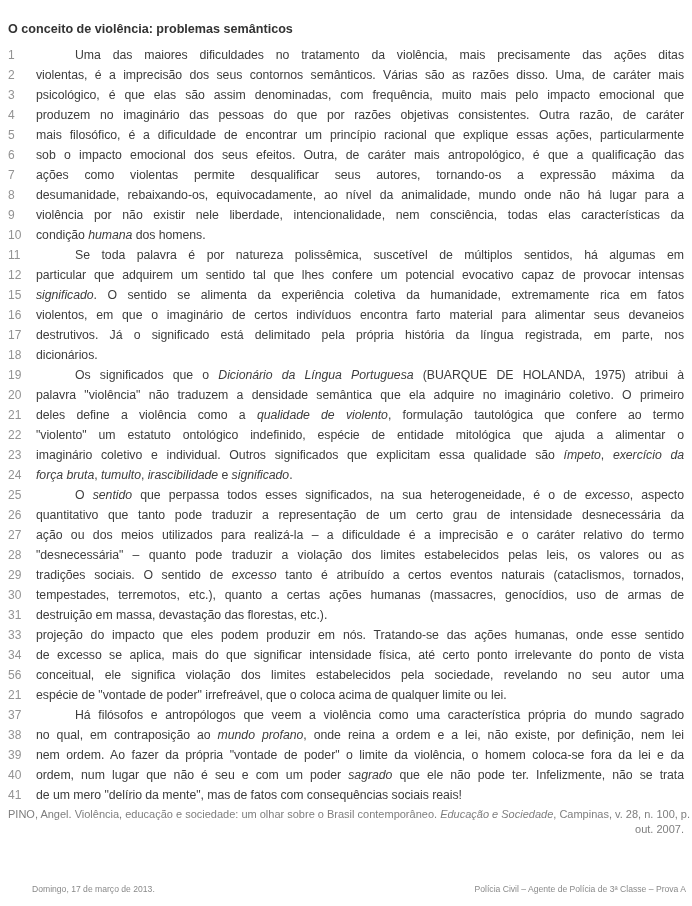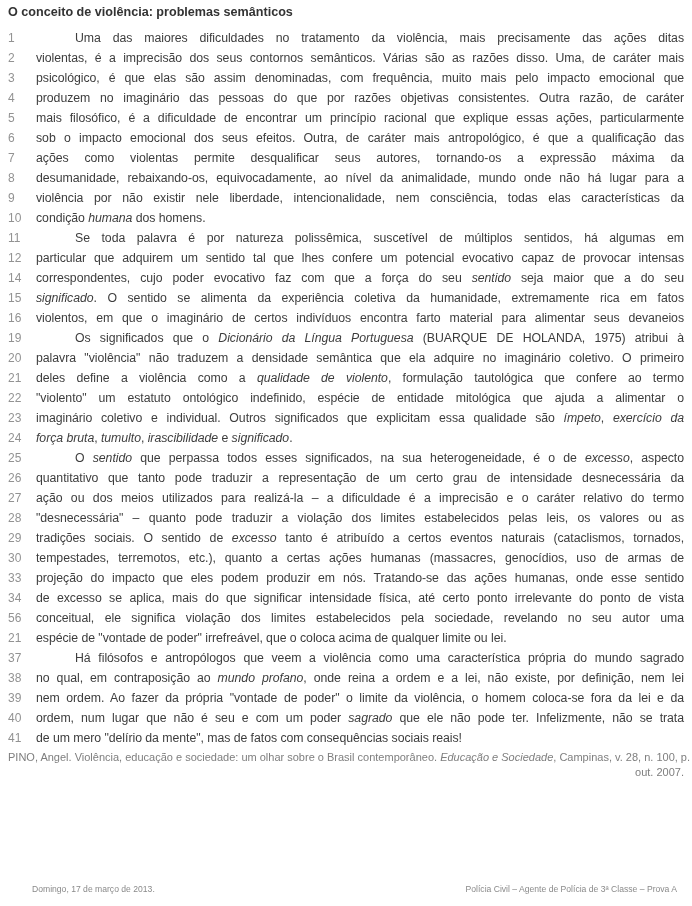--- a/index.html
+++ b/index.html
@@ -4,21 +4,21 @@
 <style>
   html, body { margin: 0; padding: 0; background: #ffffff; }
   .page {
     position: relative;
     width: 692px;
     height: 906px;
     background: #ffffff;
     font-family: "Liberation Sans", sans-serif;
     color: #3d3d3d;
     box-sizing: border-box;
-    padding: 5px 8px 0 8px;
+    padding: 22px 8px 0 8px;
     overflow: hidden;
   }
   .title {
     font-size: 12.6px;
     font-weight: bold;
     color: #333333;
     margin: 0 0 8px 0;
     line-height: 15px;
   }
   .lines { }
@@ -48,21 +48,21 @@
     margin-top: 2px;
     text-align: right;
     font-size: 11px;
     color: #7e7e7e;
     line-height: 15px;
   }
   .cit-line1 { white-space: nowrap; }
   .footer {
     position: absolute;
     left: 32px;
-    right: 15px;
+    right: 6px;
     top: 884px;
     display: flex;
     justify-content: space-between;
     font-size: 8.6px;
     color: #8a8a8a;
   }
   i { font-style: italic; }
 </style>
 </head>
 <body>
@@ -113,31 +113,35 @@
       </div>
       <div class="line indent">
         <span class="num">11</span>
         <span class="txt">Se toda palavra é por natureza polissêmica, suscetível de múltiplos sentidos, há algumas em</span>
       </div>
       <div class="line">
         <span class="num">12</span>
         <span class="txt">particular que adquirem um sentido tal que lhes confere um potencial evocativo capaz de provocar intensas</span>
       </div>
       <div class="line">
-        <span class="num">14</span>
-        <span class="txt">correspondentes, cujo poder evocativo faz com que a força do seu <i>sentido</i> seja maior que a do seu</span>
-      </div>
-      <div class="line">
         <span class="num">15</span>
         <span class="txt"><i>significado</i>. O sentido se alimenta da experiência coletiva da humanidade, extremamente rica em fatos</span>
       </div>
       <div class="line">
         <span class="num">16</span>
         <span class="txt">violentos, em que o imaginário de certos indivíduos encontra farto material para alimentar seus devaneios</span>
       </div>
+      <div class="line">
+        <span class="num">17</span>
+        <span class="txt">destrutivos. Já o significado está delimitado pela própria história da língua registrada, em parte, nos</span>
+      </div>
+      <div class="line lastline">
+        <span class="num">18</span>
+        <span class="txt">dicionários.</span>
+      </div>
       <div class="line indent">
         <span class="num">19</span>
         <span class="txt">Os significados que o <i>Dicionário da Língua Portuguesa</i> (BUARQUE DE HOLANDA, 1975) atribui à</span>
       </div>
       <div class="line">
         <span class="num">20</span>
         <span class="txt">palavra "violência" não traduzem a densidade semântica que ela adquire no imaginário coletivo. O primeiro</span>
       </div>
       <div class="line">
         <span class="num">21</span>
@@ -171,20 +175,24 @@
         <span class="num">28</span>
         <span class="txt">"desnecessária" – quanto pode traduzir a violação dos limites estabelecidos pelas leis, os valores ou as</span>
       </div>
       <div class="line">
         <span class="num">29</span>
         <span class="txt">tradições sociais. O sentido de <i>excesso</i> tanto é atribuído a certos eventos naturais (cataclismos, tornados,</span>
       </div>
       <div class="line">
         <span class="num">30</span>
         <span class="txt">tempestades, terremotos, etc.), quanto a certas ações humanas (massacres, genocídios, uso de armas de</span>
+      </div>
+      <div class="line lastline">
+        <span class="num">31</span>
+        <span class="txt">destruição em massa, devastação das florestas, etc.).</span>
       </div>
       <div class="line">
         <span class="num">33</span>
         <span class="txt">projeção do impacto que eles podem produzir em nós. Tratando-se das ações humanas, onde esse sentido</span>
       </div>
       <div class="line">
         <span class="num">34</span>
         <span class="txt">de excesso se aplica, mais do que significar intensidade física, até certo ponto irrelevante do ponto de vista</span>
       </div>
       <div class="line">

